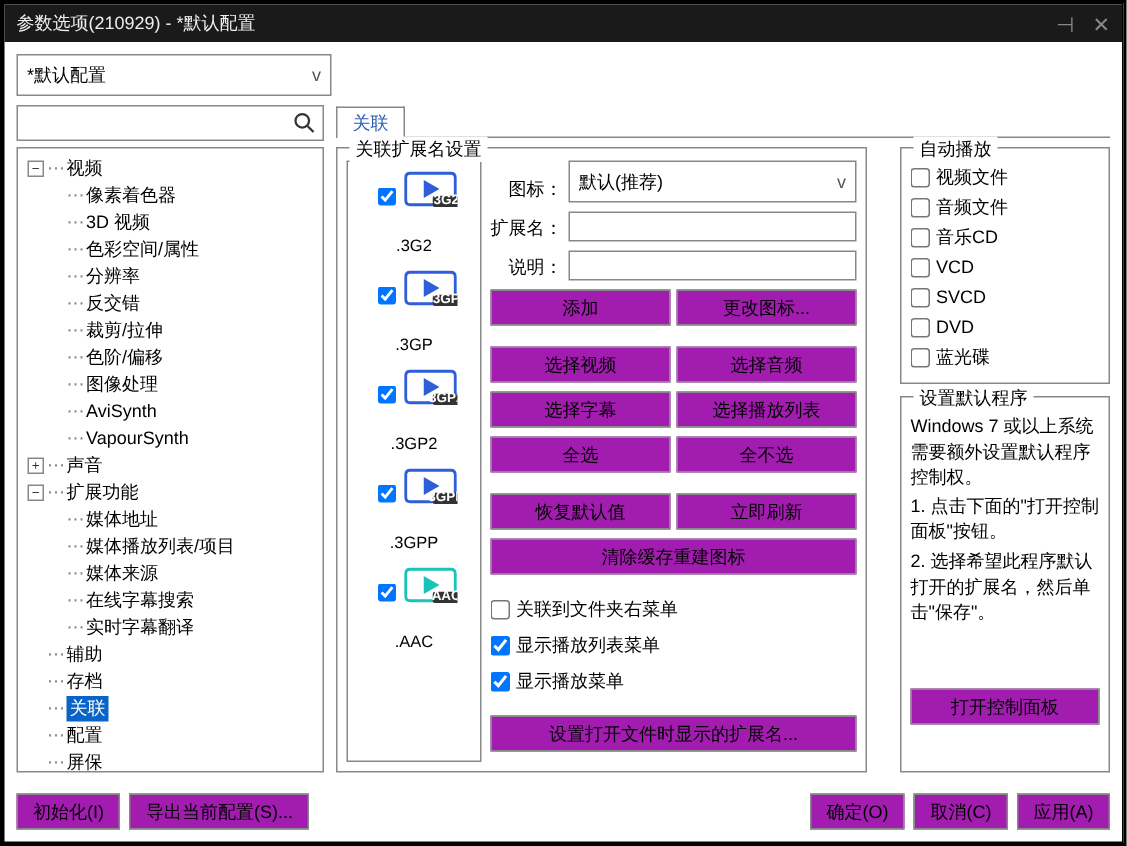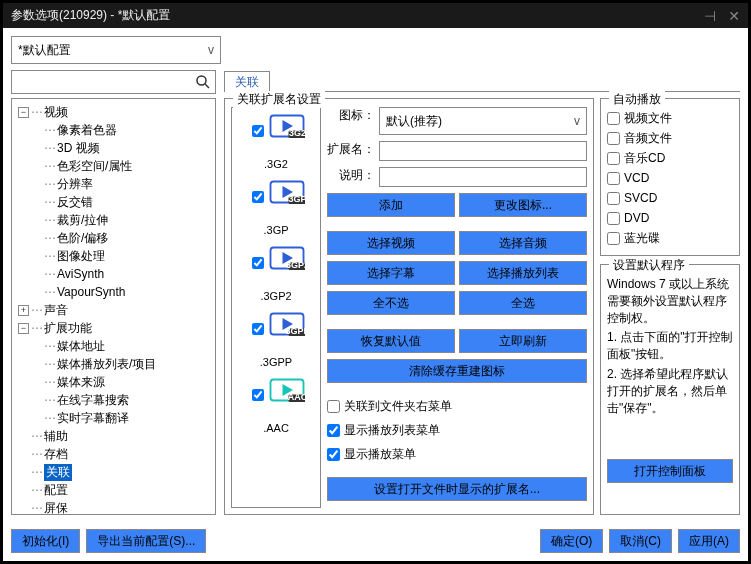--- a/index.html
+++ b/index.html
@@ -19,36 +19,36 @@
 .mag{width:16px;height:16px}
 .tree{flex:1;border:1px solid #888;overflow:auto;padding:4px 2px}
 .tn{display:flex;align-items:center;height:18px;white-space:nowrap;padding-left:4px}
 .tn .exp{width:11px;height:11px;border:1px solid #888;display:inline-flex;align-items:center;justify-content:center;font-size:9px;line-height:9px;margin-right:2px;color:#333}
 .tn .sp{display:inline-block;width:13px}
 .tn .dots{color:#888;margin-right:2px;letter-spacing:-1px}
 .tn.sel span.lbl{background:#0a63c7;color:#fff;padding:0 2px}
 .rightwrap{flex:1;display:flex;flex-direction:column;min-width:0}
 .tabrow{display:flex;border-bottom:1px solid #888;height:22px}
 .tab{border:1px solid #888;border-bottom:none;padding:2px 10px;background:#fff;position:relative;top:1px;color:#2a5db0}
-.panes{flex:1;display:flex;gap:6px;padding-top:6px;min-height:0}
+.panes{flex:1;display:flex;gap:22px;padding-top:6px;min-height:0}
 .fieldset{border:1px solid #888;position:relative;padding:8px 6px 6px 6px}
 .fieldset>.legend{position:absolute;top:-8px;left:8px;background:#fff;padding:0 4px}
 .midcol{flex:1;display:flex;flex-direction:column;gap:0;min-width:0}
 .extfs{height:430px;display:flex;gap:6px}
 .extlist{width:90px;border:1px solid #888;overflow:auto;padding:2px}
 .extitem{display:flex;flex-direction:column;align-items:center;padding:2px 0 6px 0}
 .extitem .row1{display:flex;align-items:flex-end;gap:2px}
 .extitem .cb{width:12px;height:12px}
 .playicon{width:36px;height:28px}
 .extitem .nm{font-size:11px;margin-top:18px}
 .ctrlcol{flex:1;display:flex;flex-direction:column;gap:6px}
-.frow{display:flex;align-items:flex-start;gap:4px}
+.frow{display:flex;align-items:flex-end;gap:4px}
 .frow label{width:48px;text-align:right}
 .txtin{border:1px solid #888;height:20px;flex:1;padding:0 4px}
-.btn{border:1px solid #888;background:#3b82f6;height:24px;display:inline-flex;align-items:center;justify-content:center;padding:0 4px;cursor:default}
+.btn{border:1px solid #888;background:#a21caf;height:24px;display:inline-flex;align-items:center;justify-content:center;padding:0 4px;cursor:default}
 .btnrow{display:flex;gap:4px}
 .btnrow .btn{flex:1}
 .chkline{display:flex;align-items:center;gap:4px;height:18px}
 .chkline input{width:13px;height:13px;margin:0}
 .sidecol{width:140px;display:flex;flex-direction:column;gap:8px}
 .autoplay{}
 .autoplay .chkline{margin:2px 0}
 .progfs{flex:1}
 .progfs p{margin:3px 0;line-height:1.4}
 .footer{display:flex;padding:8px;gap:6px;align-items:flex-end;border-top:0}
@@ -312,22 +312,22 @@
               <div style="height:2px"></div>
               <div class="btnrow">
                 <div class="btn">选择视频</div>
                 <div class="btn">选择音频</div>
               </div>
               <div class="btnrow">
                 <div class="btn">选择字幕</div>
                 <div class="btn">选择播放列表</div>
               </div>
               <div class="btnrow">
+                <div class="btn">全选</div>
                 <div class="btn">全不选</div>
-                <div class="btn">全选</div>
               </div>
               <div style="height:2px"></div>
               <div class="btnrow">
                 <div class="btn">恢复默认值</div>
                 <div class="btn">立即刷新</div>
               </div>
               <div class="btnrow">
                 <div class="btn">清除缓存重建图标</div>
               </div>
               <div style="height:2px"></div>

